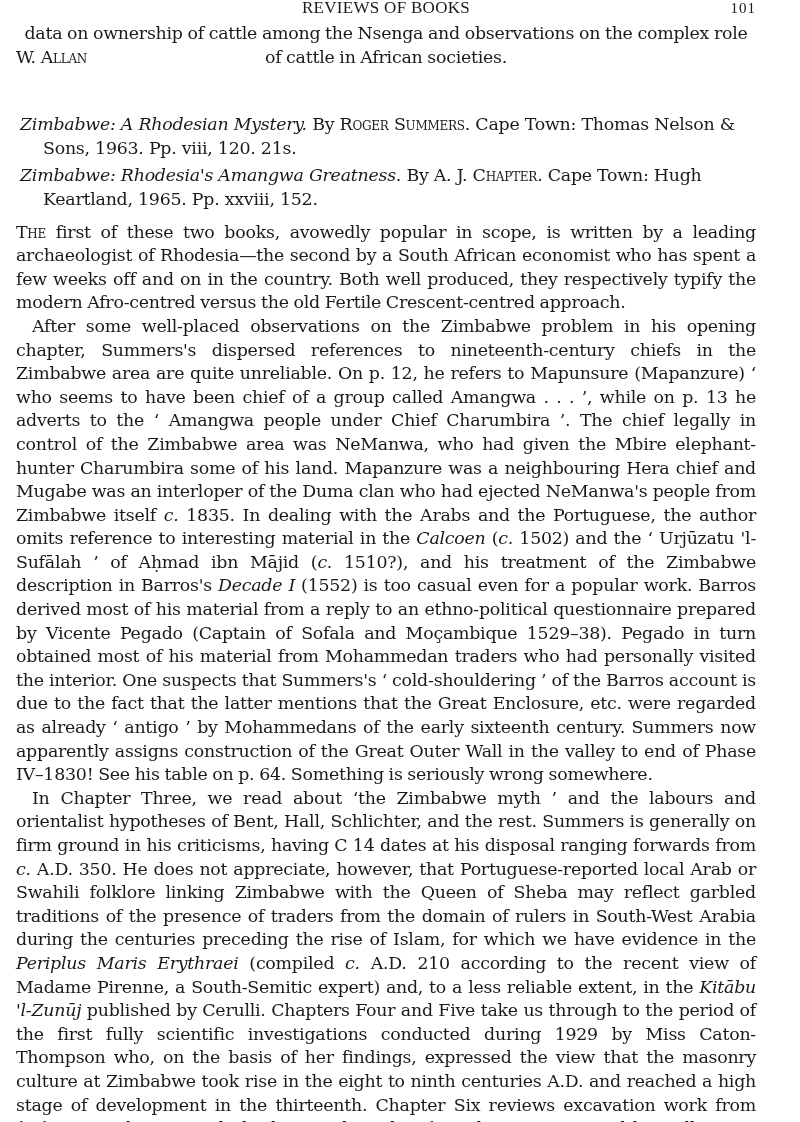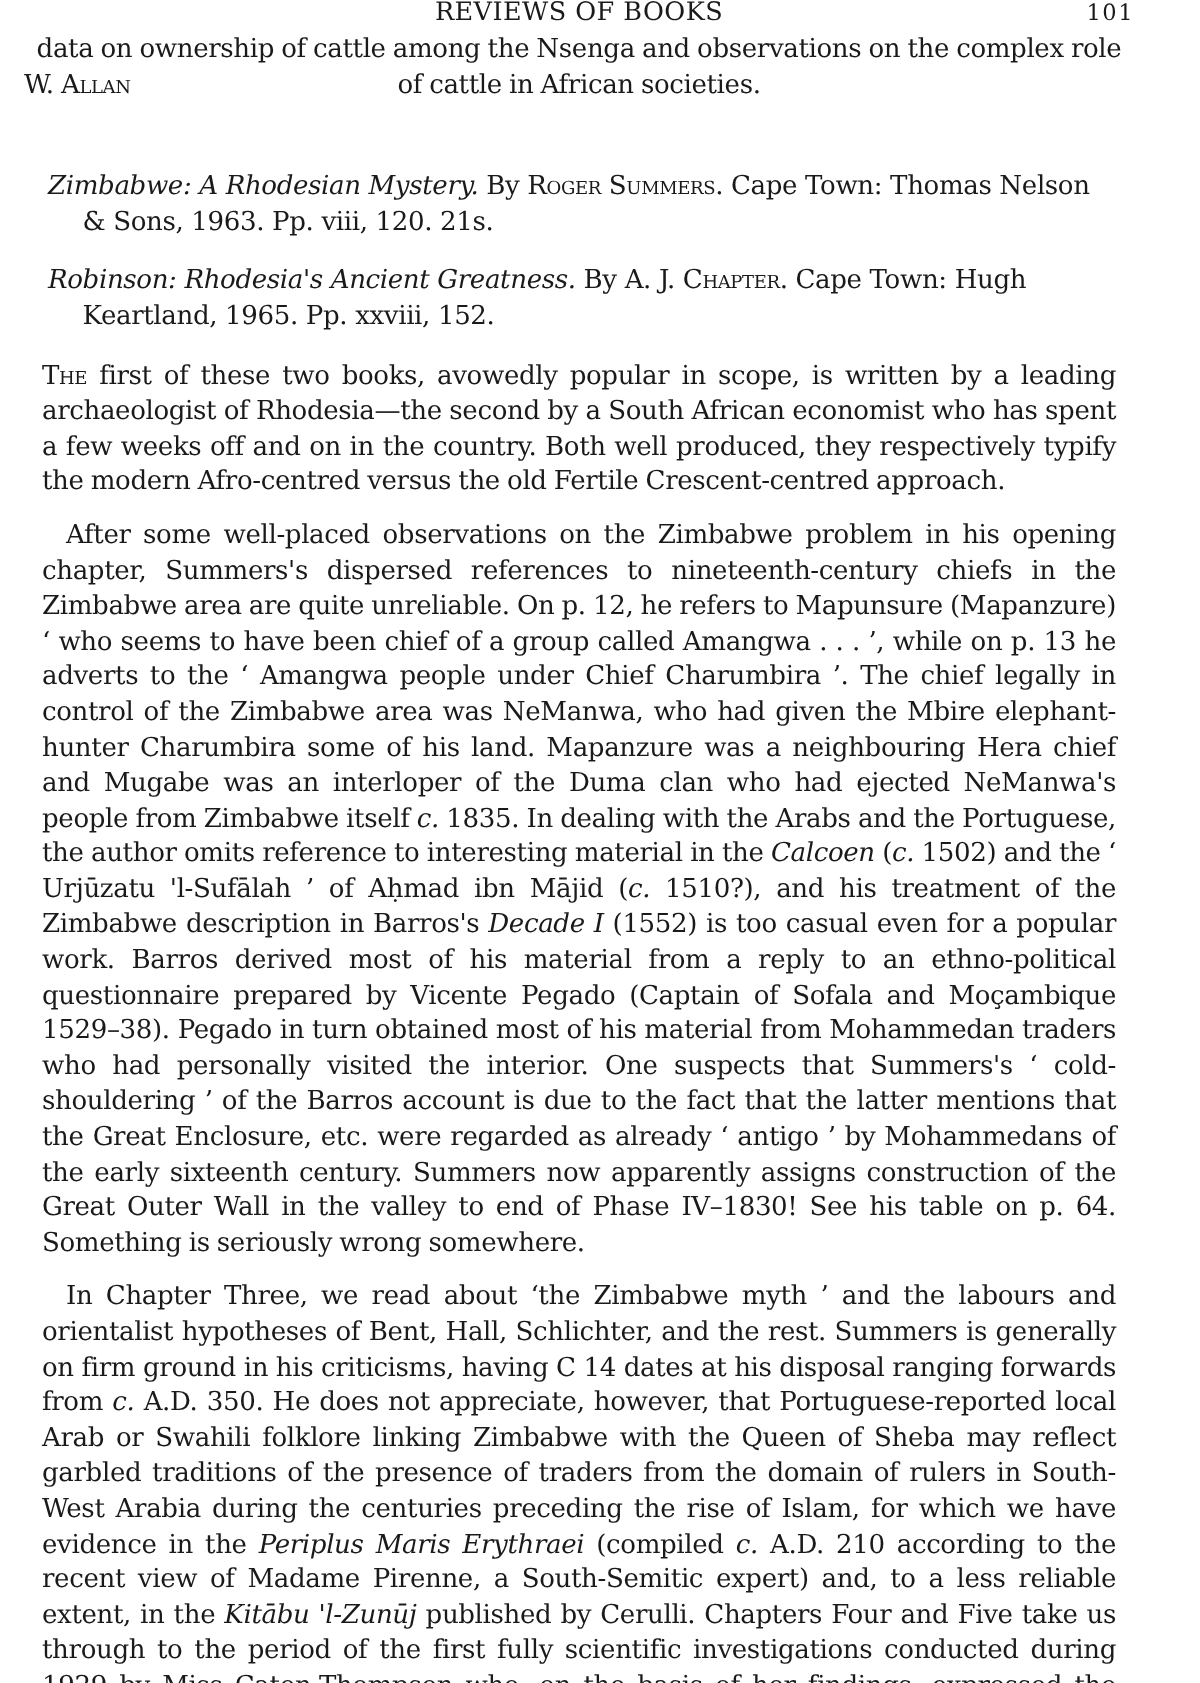--- a/index.html
+++ b/index.html
@@ -4,39 +4,39 @@
 <style>
   html, body { margin: 0; padding: 0; background: #ffffff; }
   body {
     width: 800px; height: 1122px; overflow: hidden; position: relative;
     font-family: "DejaVu Serif", "Liberation Serif", serif;
     color: #1a1a1a;
   }
   .page { position: absolute; left: 16px; top: 0; width: 740px; }
   .running-head {
     position: relative; height: 22px; line-height: 22px;
-    font-size: 17px; letter-spacing: 0.3px;
+    font-size: 17px; letter-spacing: 0.3px; font-family: Liberation Serif, serif;
   }
   .running-head .title { position: absolute; left: 0; right: 0; text-align: center; top: -3px; }
   .running-head .folio { position: absolute; right: 0; top: -3px; font-size: 15px; letter-spacing: 1px; }
   .text {
     font-size: 17.4px; line-height: 23.6px; text-align: justify;
     letter-spacing: -0.25px; word-spacing: -0.5px;
   }
   .carry { margin: 0; }
   .signature { display: flex; justify-content: flex-start; margin-top: -23.6px; padding-right: 18px; }
   .sc { font-variant: small-caps; }
   .biblio { margin-top: 44px; }
   .bib-entry {
     padding-left: 23px; text-indent: -23px; text-align: left;
-    font-size: 17.4px; line-height: 23.6px; letter-spacing: -0.25px; margin: 16px;
+    font-size: 17.4px; line-height: 23.6px; letter-spacing: -0.25px; margin: 4px;
   }
   .bib-entry i { font-style: italic; }
   .body-text { margin-top: 9px; }
-  .para { margin: 12px; text-indent: 0; }
+  .para { margin: 0; text-indent: 0; }
   .para.indent { text-indent: 16px; }
   .para i { font-style: italic; }
   .line-last { text-align: center; }
 </style>
 </head>
 <body>
 
 <div class="page">
 
   <div class="running-head">
@@ -52,21 +52,21 @@
   </div>
 
   <div class="biblio">
     <p class="bib-entry">
       <i>Zimbabwe: A Rhodesian Mystery.</i>
       <span>By</span>
       <span class="sc">Roger Summers.</span>
       <span>Cape Town: Thomas Nelson &amp; Sons, 1963. Pp. viii, 120. 21s.</span>
     </p>
     <p class="bib-entry">
-      <i>Robinson: Rhodesia's Ancient Greatness.</i>
+      <i>Zimbabwe: Rhodesia's Amangwa Greatness.</i>
       <span>By</span>
       <span class="sc">A. J. Chapter.</span>
       <span>Cape Town: Hugh Keartland, 1965. Pp. xxviii, 152.</span>
     </p>
   </div>
 
   <div class="text body-text">
     <p class="para">
       <span class="sc">The</span><span class="segs"><span> first of these two books, avowedly popular in scope, is written by a leading archaeologist of Rhodesia—the second by a South African economist who has spent a few weeks off and on in the country. Both well produced, they respectively typify the modern Afro-centred versus the old Fertile Crescent-centred approach.</span></span>
     </p>

